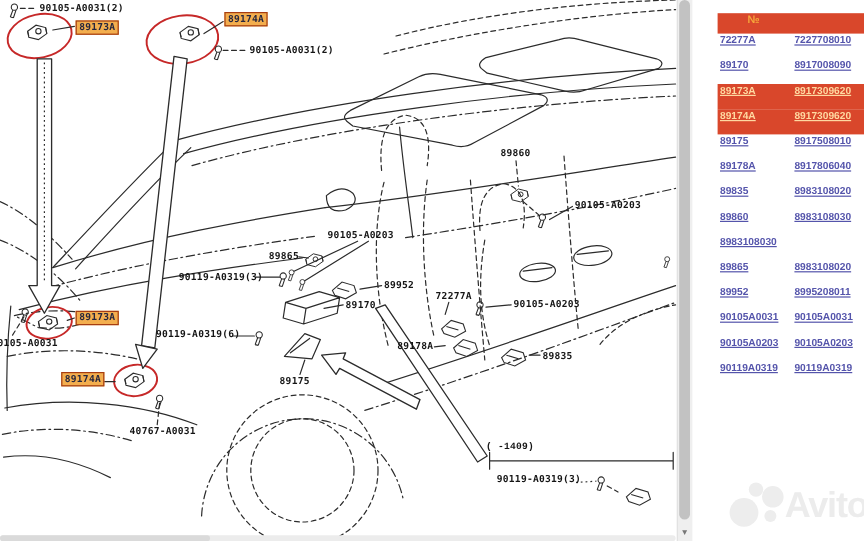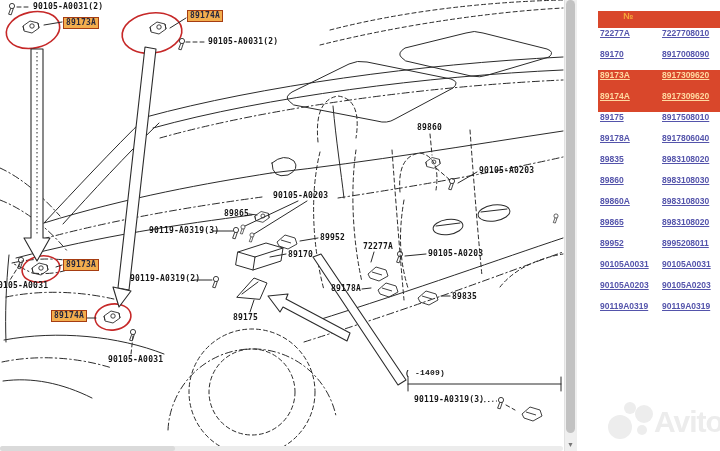--- a/index.html
+++ b/index.html
@@ -191,28 +191,28 @@
       <div class="plabel" style="left: 208px; top: 37px;">90105-A0031(2)</div>
       <div class="plabel" style="left: 417px; top: 123px;">89860</div>
       <div class="plabel" style="left: 479px; top: 166px;">90105-A0203</div>
       <div class="plabel" style="left: 273px; top: 191px;">90105-A0203</div>
       <div class="plabel" style="left: 224px; top: 209px;">89865</div>
       <div class="plabel" style="left: 149px; top: 226px;">90119-A0319(3)</div>
       <div class="plabel" style="left: 320px; top: 233px;">89952</div>
       <div class="plabel" style="left: 363px; top: 242px;">72277A</div>
       <div class="plabel" style="left: 288px; top: 250px;">89170</div>
       <div class="plabel" style="left: 428px; top: 249px;">90105-A0203</div>
-      <div class="plabel" style="left: 130px; top: 274px;">90119-A0319(2)</div>
+      <div class="plabel" style="left: 130px; top: 274px;">90119-A0319(6)</div>
       <div class="plabel" style="left: 331px; top: 284px;">89178A</div>
       <div class="plabel" style="left: 452px; top: 292px;">89835</div>
       <div class="plabel hl" style="left: 63px; top: 259px;">89173A</div>
       <div class="plabel" style="left: -2px; top: 281px;">0105-A0031</div>
       <div class="plabel hl" style="left: 51px; top: 310px;">89174A</div>
       <div class="plabel" style="left: 233px; top: 313px;">89175</div>
-      <div class="plabel" style="left: 108px; top: 355px;">90105-A0031</div>
+      <div class="plabel" style="left: 108px; top: 355px;">40767-A0031</div>
       <div class="plabel" style="left: 405px; top: 368px; font-family: Liberation Mono, monospace;">( -1409)</div>
       <div class="plabel" style="left: 414px; top: 395px;">90119-A0319(3)</div>
     </div>
 
   <div class="ptable">
     <div class="thead">
       <span>№</span>
     </div>
     <div>
         <div class="trow">
@@ -241,21 +241,20 @@
         </div>
         <div class="trow">
           <a href="#" class="tlink">89835</a>
           <a href="#" class="tlink">8983108020</a>
         </div>
         <div class="trow">
           <a href="#" class="tlink">89860</a>
           <a href="#" class="tlink">8983108030</a>
         </div>
         <div class="trow">
-          <a href="#" class="tlink">89860A</a>
           <a href="#" class="tlink">8983108030</a>
         </div>
         <div class="trow">
           <a href="#" class="tlink">89865</a>
           <a href="#" class="tlink">8983108020</a>
         </div>
         <div class="trow">
           <a href="#" class="tlink">89952</a>
           <a href="#" class="tlink">8995208011</a>
         </div>

